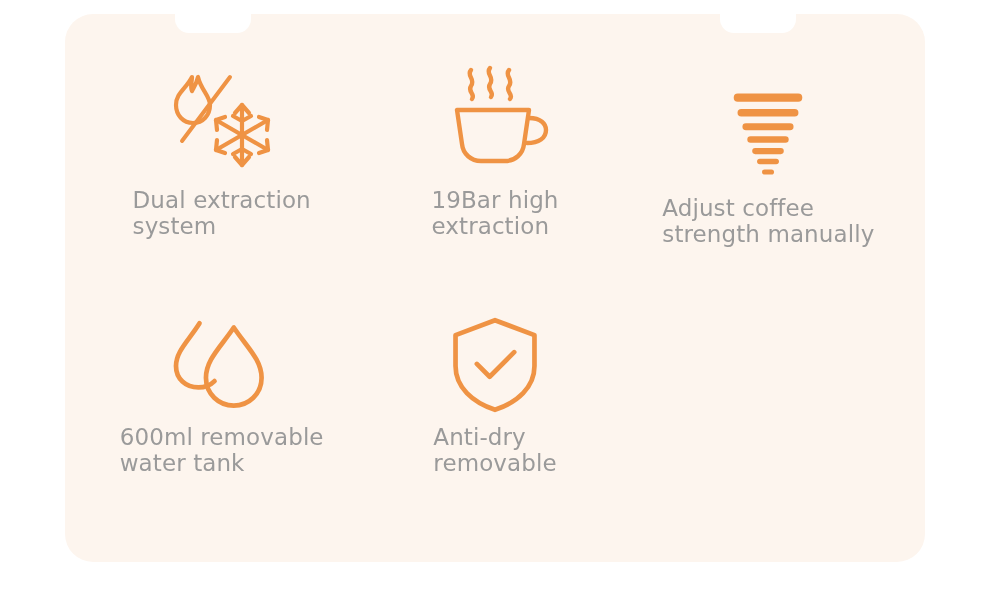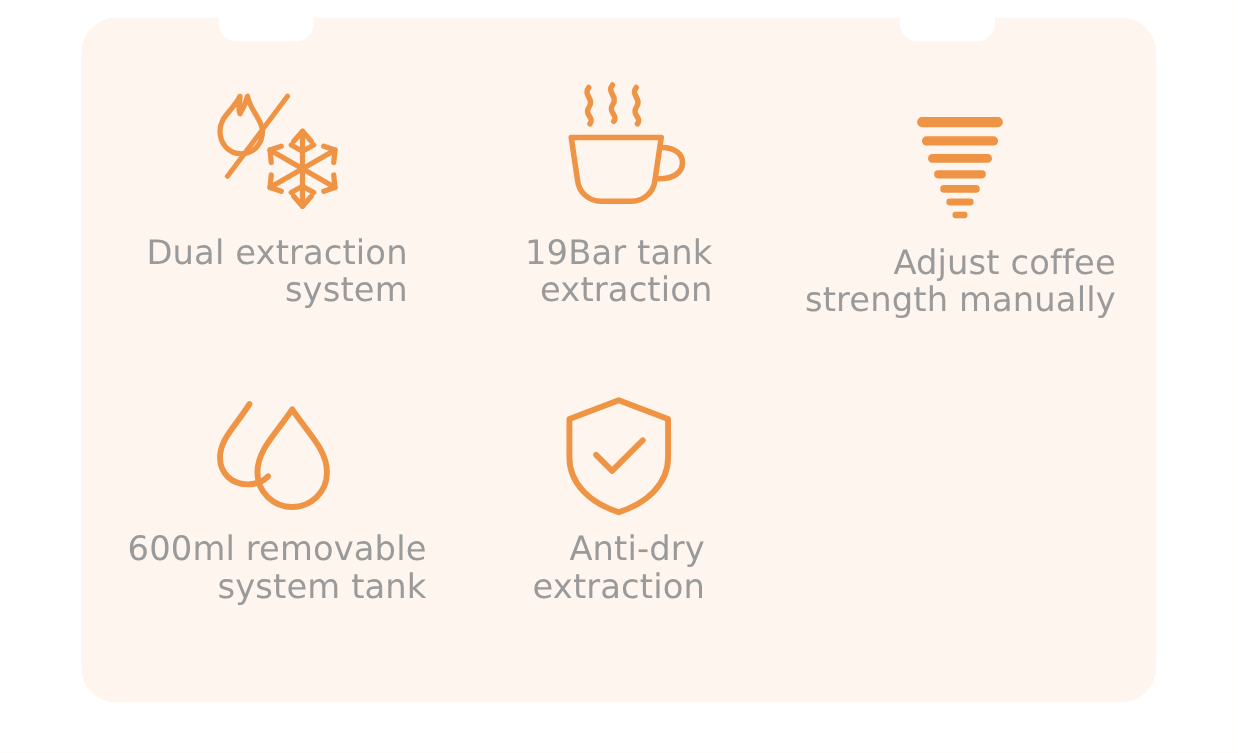--- a/index.html
+++ b/index.html
@@ -60,23 +60,23 @@
   }
   .cell.row2 { padding-top: 18px; }
   .icon-box {
     height: 112px;
     display: flex;
     align-items: center;
     justify-content: center;
   }
   .caption {
     margin-top: 14px;
-    text-align: right;
+    text-align: left;
     color: #9a9a9a;
-    font-size: 27px;
+    font-size: 23px;
     line-height: 1.12;
     letter-spacing: 0.1px;
     max-width: 260px;
     white-space: pre-line;
   }
   .cell.row2 .caption { margin-top: 4px; }
   svg { display: block; overflow: visible; }
 </style>
 </head>
 <body>
@@ -123,21 +123,21 @@
 
           <path d="M36 4 C31 10 41 13 36 20 C32 26 41 28 37 33"></path>
           <path d="M55 2 C50 8 60 11 55 18 C51 24 60 26 56 31"></path>
           <path d="M74 4 C69 10 79 13 74 20 C70 26 79 28 75 33"></path>
 
           <path d="M22 44 L94 44 L89 78 C88 88 80 95 70 95 L46 95 C36 95 28 88 27 78 Z"></path>
 
           <path d="M94 52 C106 52 111 58 111 64 C111 72 104 77 92 77"></path>
         </svg>
       </div>
-      <div class="caption">19Bar tank
+      <div class="caption">19Bar high
 extraction</div>
     </div>
 
 
     <div class="cell row2">
       <div class="icon-box">
         <svg width="74" height="86" viewBox="0 0 60 74" fill="none" stroke="#ef9344" stroke-linecap="round">
           <path d="M4 4 H56" stroke-width="7"></path>
           <path d="M7 17 H53" stroke-width="6.4"></path>
           <path d="M11 29 H49" stroke-width="6"></path>
@@ -154,28 +154,28 @@
     <div class="cell row2">
       <div class="icon-box">
         <svg width="106" height="92" viewBox="0 0 98 86" fill="none" stroke="#ef9344" stroke-width="4.4" stroke-linecap="round" stroke-linejoin="round">
 
           <path d="M28 4 C18 20 6 30 6 44 C6 56 15 64 27 64 C33 64 38 62 42 58"></path>
 
           <path d="M60 8 C48 26 34 38 34 55 C34 70 46 81 60 81 C74 81 86 70 86 55 C86 38 72 26 60 8 Z"></path>
         </svg>
       </div>
       <div class="caption">600ml removable
-system tank</div>
+water tank</div>
     </div>
 
     <div class="cell row2">
       <div class="icon-box">
         <svg width="92" height="96" viewBox="0 0 84 90" fill="none" stroke="#ef9344" stroke-width="4.4" stroke-linecap="round" stroke-linejoin="round">
           <path d="M42 3 L79 17 V46 C79 66 63 80 42 87 C21 80 5 66 5 46 V17 Z"></path>
           <path d="M25 44 L37 56 L60 33"></path>
         </svg>
       </div>
       <div class="caption">Anti-dry
-extraction</div>
+removable</div>
     </div>
 
   </div>
 </div>
 
 </body></html>

